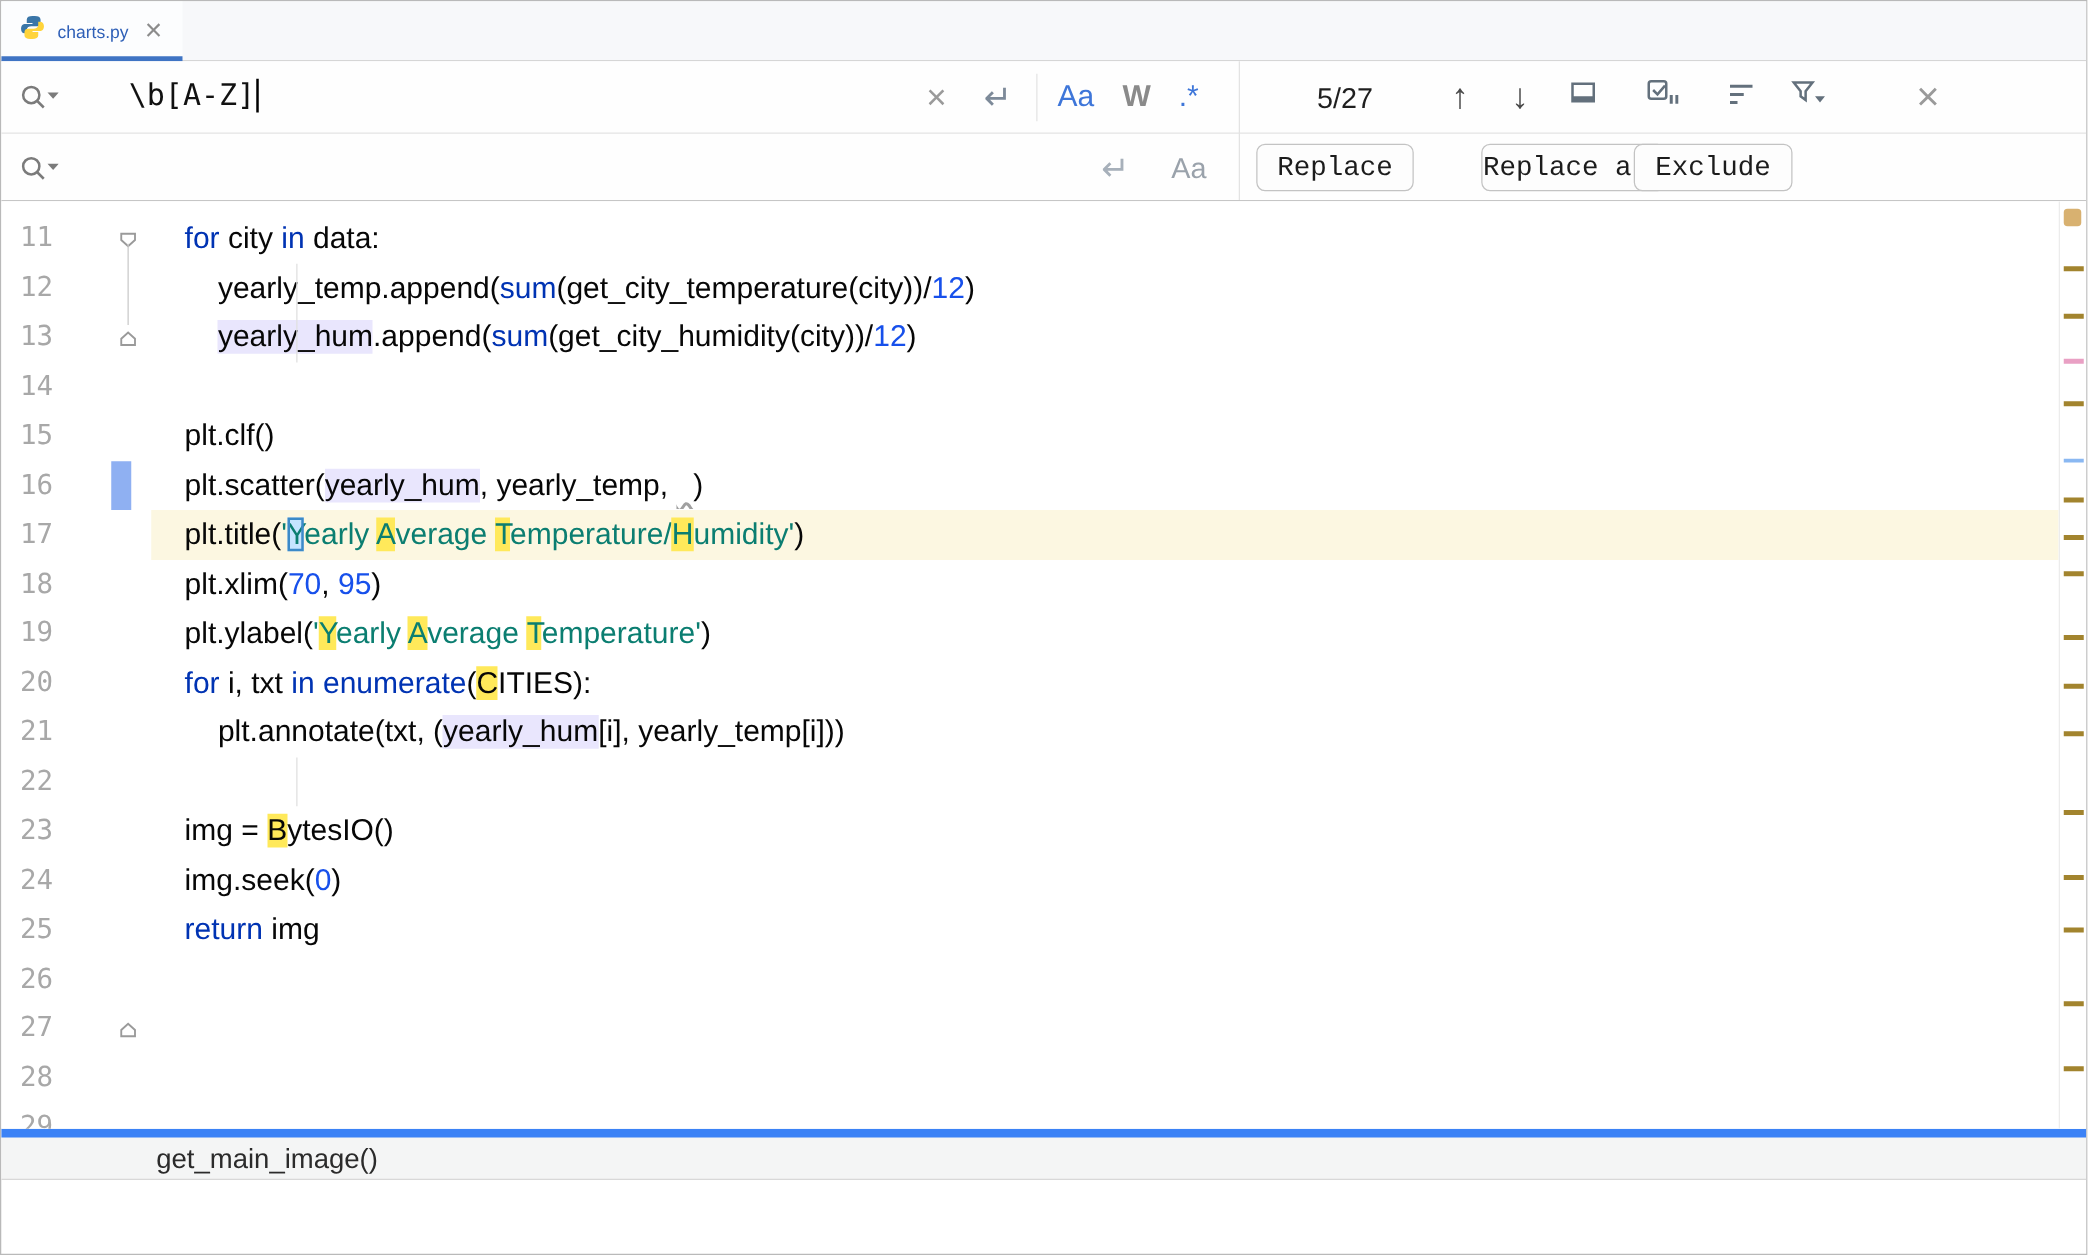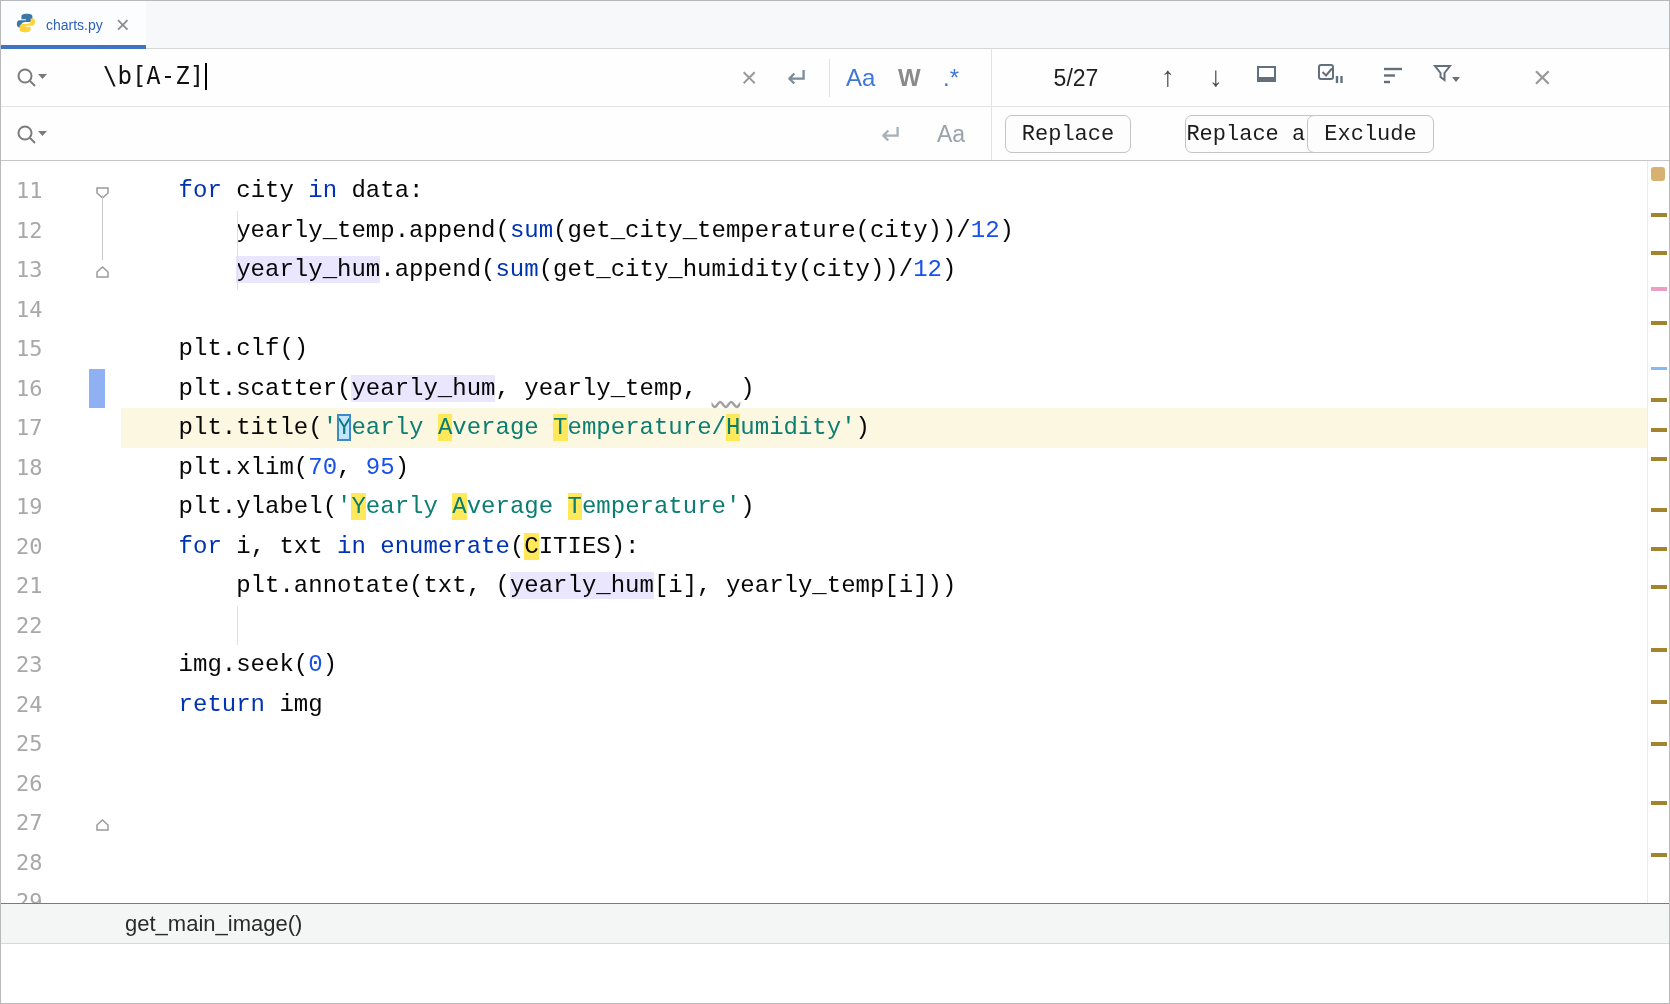--- a/index.html
+++ b/index.html
@@ -34,37 +34,37 @@
 
   
   .editor { position:relative; display:flex; height:742px; overflow:hidden; background:#fff; }
   .gutter { position:relative; width:115px; flex:0 0 115px; padding-top:10px;
             font-family:"DejaVu Sans Mono", monospace; font-size:22px; color:#a8a8a8; }
   .gnum { height:39.5px; line-height:39.5px; padding-left:15px; }
   .fold-icon { position:absolute; left:94px; width:15px; height:14px; }
   .fold-line { position:absolute; width:1px; background:#c9c9c9; left:101px; }
   .change-marker { position:absolute; left:88px; width:16px; height:39px; background:#8fb0f2; }
   .code-area { position:relative; flex:1 1 auto; padding:10px 0 0 5px; overflow:hidden;
-               font-family:Liberation Mono, monospace; font-size:24px; color:#070707; }
+               font-family:Liberation Sans, sans-serif; font-size:24px; color:#070707; }
   .code-line { height:39.5px; line-height:39.5px; white-space:pre; }
   .cl { background:#fcf7e1; }
   .p { color:#070707; }
   .k { color:#0033b3; }
   .n { color:#1750eb; }
   .s { color:#0b7e71; }
   .m { background:#ffe95a; }
   .idh { background:#e9e6fd; }
   .cur { background:#c5e4ff; outline:2px solid #3c8ac8; outline-offset:-2px; }
   .wavy { text-decoration-line:underline; text-decoration-style:wavy; text-decoration-color:#a0a0a0; text-underline-offset:6px; }
   .indent-guide { position:absolute; width:1px; background:#e0e0e0; }
   .stripe { position:relative; width:22px; flex:0 0 22px; background:#fff; border-left:1px solid #ececec; }
   .stripe-mark { position:absolute; left:3px; }
 
   
-  .breadcrumbs { height:41px; background:#f4f5f5; border-top:1px solid #3b82f6; border-bottom:1px solid #d8d8d8;
+  .breadcrumbs { height:41px; background:#f4f5f5; border-top:7px solid #3b82f6; border-bottom:1px solid #d8d8d8;
                  display:flex; align-items:center; padding-left:124px; font-size:22px; color:#2b2b2b; }
 </style>
 </head>
 <body>
 
 <div class="window">
 
   <div class="tabbar">
     <div class="tab">
       <span>
@@ -185,20 +185,21 @@
         <div class="code-line"><span class="p">        </span><span class="idh">yearly_hum</span><span class="p">.append(</span><span class="k">sum</span><span class="p">(get_city_humidity(city))/</span><span class="n">12</span><span class="p">)</span></div>
         <div class="code-line"></div>
         <div class="code-line"><span class="p">    plt.clf()</span></div>
         <div class="code-line"><span class="p">    plt.scatter(</span><span class="idh">yearly_hum</span><span class="p">, yearly_temp, </span><span class="wavy">&nbsp;&nbsp;</span><span class="p">)</span></div>
         <div class="code-line cl"><span class="p">    plt.title(</span><span class="s">'</span><span class="s cur">Y</span><span class="s">early </span><span class="s m">A</span><span class="s">verage </span><span class="s m">T</span><span class="s">emperature/</span><span class="s m">H</span><span class="s">umidity</span><span class="s">'</span><span class="p">)</span></div>
         <div class="code-line"><span class="p">    plt.xlim(</span><span class="n">70</span><span class="p">, </span><span class="n">95</span><span class="p">)</span></div>
         <div class="code-line"><span class="p">    plt.ylabel(</span><span class="s">'</span><span class="s m">Y</span><span class="s">early </span><span class="s m">A</span><span class="s">verage </span><span class="s m">T</span><span class="s">emperature</span><span class="s">'</span><span class="p">)</span></div>
         <div class="code-line"><span class="p">    </span><span class="k">for</span><span class="p"> i, txt </span><span class="k">in</span><span class="p"> </span><span class="k">enumerate</span><span class="p">(</span><span class="m">C</span><span class="p">ITIES):</span></div>
         <div class="code-line"><span class="p">        plt.annotate(txt, (</span><span class="idh">yearly_hum</span><span class="p">[i], yearly_temp[i]))</span></div>
         <div class="code-line"></div>
+        <div class="code-line"><span class="p">    img = </span><span class="m">B</span><span class="p">ytesIO()</span></div>
         <div class="code-line"><span class="p">    img.seek(</span><span class="n">0</span><span class="p">)</span></div>
         <div class="code-line"><span class="p">    </span><span class="k">return</span><span class="p"> img</span></div>
         <div class="code-line"></div>
         <div class="code-line"></div>
         <div class="indent-guide" style="left: 120.6px; top: 49.5px; height: 79px;"></div>
         <div class="indent-guide" style="left: 120.6px; top: 444.5px; height: 39.5px;"></div>
       </div>
     <div class="stripe">
         <div class="stripe-mark" style="top: 6px; height: 14px; width: 14px; background: rgb(216, 177, 112); border-radius: 3px;"></div>
         <div class="stripe-mark" style="top: 52px; height: 4px; width: 16px; background: rgb(162, 132, 46);"></div>

